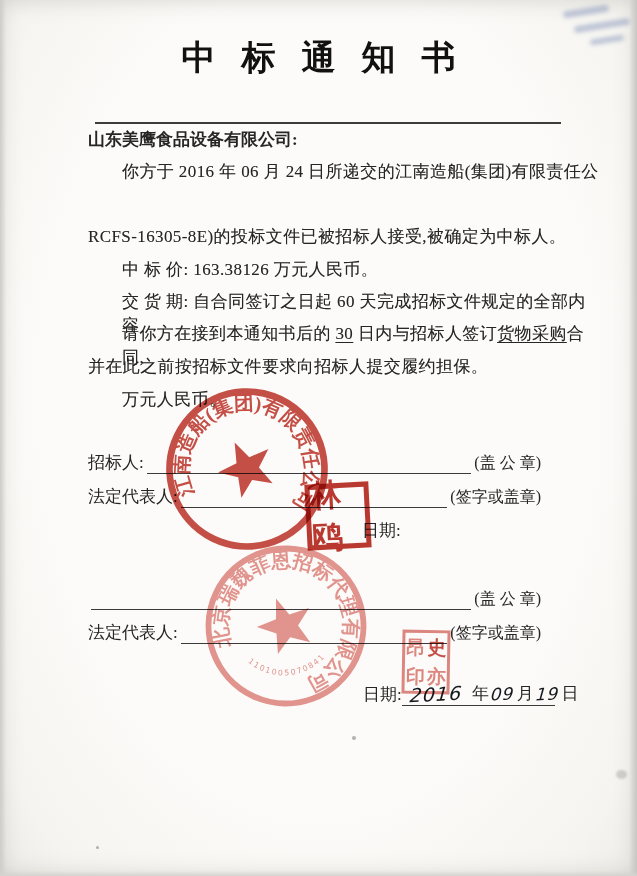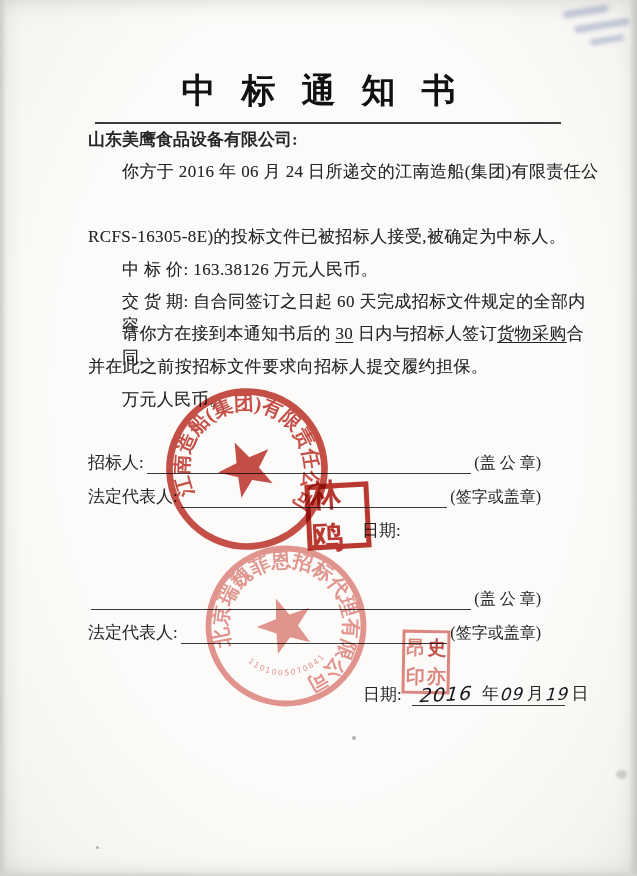--- a/index.html
+++ b/index.html
@@ -13,41 +13,41 @@
     box-shadow: inset 0 0 22px rgba(118,115,108,.28);
   }
   .edge-left{position:absolute;left:0;top:0;bottom:0;width:6px;
     background:linear-gradient(to right,#cfcdc9,rgba(207,205,201,0));}
   .edge-right{position:absolute;right:0;top:0;bottom:0;width:8px;
     background:linear-gradient(to left,#c9c7c3,rgba(201,199,195,0));}
   .edge-bottom{position:absolute;left:0;right:0;bottom:0;height:5px;
     background:linear-gradient(to top,#d6d4d0,rgba(214,212,208,0));}
 
   .doc-title{
-    position:absolute; top:68px; left:0; width:100%;
+    position:absolute; top:35px; left:0; width:100%;
     text-align:center; padding-left:26px; box-sizing:border-box;
     font-family:"Liberation Sans","DejaVu Sans",sans-serif;
     font-weight:700; font-size:34px; letter-spacing:26px; color:#111;
   }
   .title-rule{position:absolute; top:122px; left:95px; width:466px; height:2px; background:#3c3c3c;}
 
   .addressee{position:absolute; left:88px; top:128px; font-size:17px; font-weight:600;}
 
   .bline{position:absolute; left:88px; width:480px; font-size:17px; line-height:24px;
     letter-spacing:.4px; text-shadow:0 0 .4px rgba(0,0,0,.30);}
   .indent{padding-left:34px;}
   .u{text-decoration:underline; text-underline-offset:3px;}
 
   .sig-row{position:absolute; left:88px; right:96px; display:flex; align-items:flex-end;
     font-size:17px; line-height:22px;}
   .sig-label{white-space:nowrap;}
   .fill-line{flex:1; border-bottom:1.3px solid #3a3a3a; height:20px; margin:0 3px;}
   .sig-note{white-space:nowrap; font-size:16px;}
 
-  .date-row{position:absolute; display:flex; align-items:flex-end; font-size:17px; line-height:22px;gap:10px;}
+  .date-row{position:absolute; display:flex; align-items:flex-end; font-size:17px; line-height:22px;}
   .date-ul{border-bottom:1.3px solid #3a3a3a; display:flex; align-items:flex-end; height:24px;}
   .blank-ymd{width:146px; padding-left:42px; letter-spacing:2px; box-sizing:border-box;}
   .hand{
     font-family:"DejaVu Sans",sans-serif; font-style:italic; font-size:19px;
     display:inline-block; transform:skewX(-8deg) rotate(-3deg);
     color:#14181d; letter-spacing:1px; padding:0 2px;
   }
   .hand.small{font-size:17px;}
 
   

